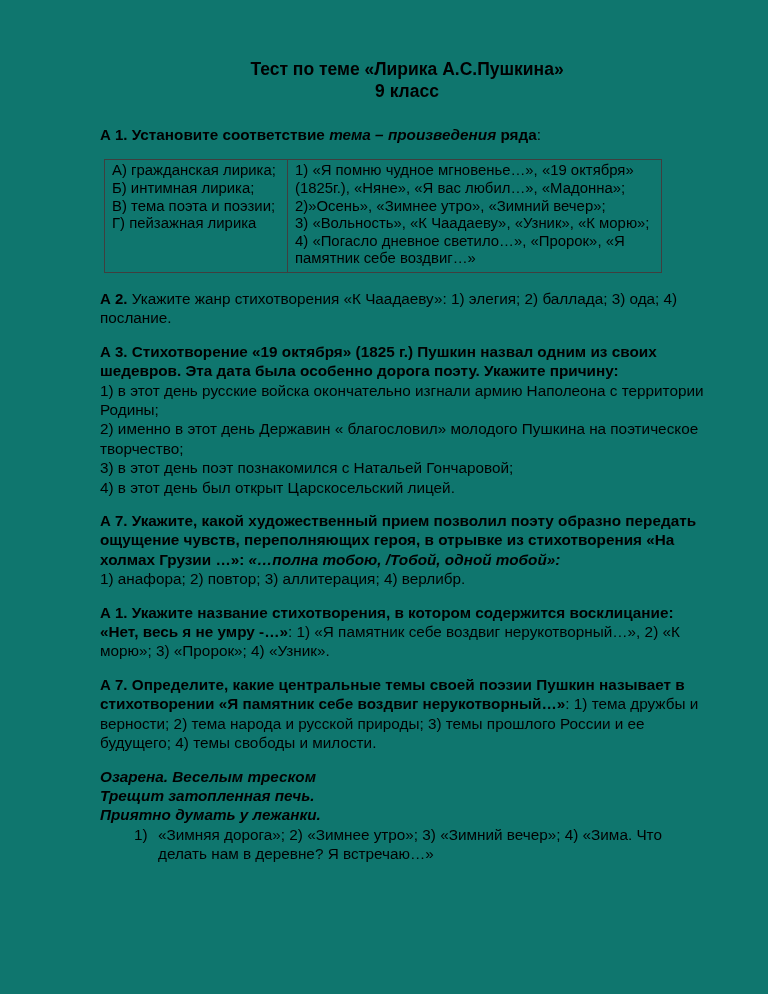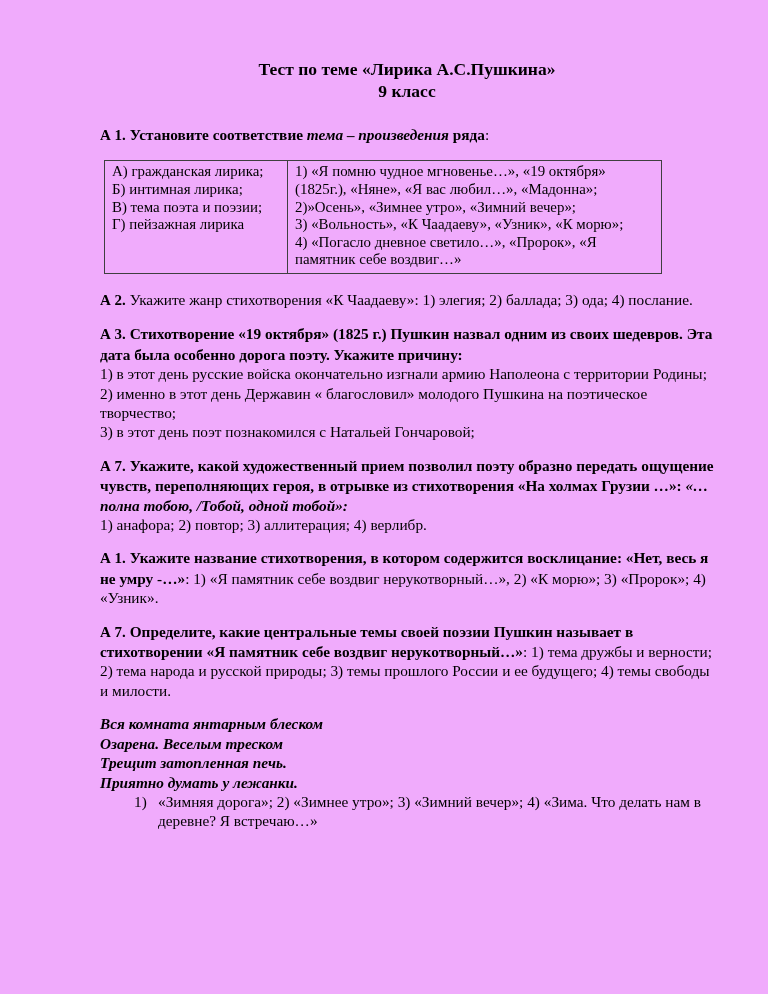--- a/index.html
+++ b/index.html
@@ -1,22 +1,22 @@
 <!DOCTYPE html>
 <html><head>
 <meta charset="utf-8">
 <style>
   html, body { margin:0; padding:0; background:#ffffff; }
   .page {
     position:relative;
     box-sizing:border-box;
     width:768px; height:994px;
-    background:#f0abfc;
+    background:#0f766e;
     padding:58px 54px 30px 100px;
-    font-family:Liberation Serif, serif;
+    font-family:Liberation Sans, sans-serif;
     font-size:15.3px;
     line-height:19.4px;
     color:#000000;
     overflow:hidden;
   }
   .title {
     text-align:center;
     font-weight:bold;
     font-size:17.5px;
     line-height:22px;
@@ -77,35 +77,35 @@
   </tbody>
     </table>
 
   <div class="q" style="margin-top:16px;"><span class="qlabel">А 2.</span> <span>Укажите жанр стихотворения «К Чаадаеву»: 1) элегия; 2) баллада; 3) ода; 4) послание.</span></div>
 
   <div class="q">
     <span class="qlabel">А 3.</span> <span class="b">Стихотворение «19 октября» (1825 г.) Пушкин назвал одним из своих шедевров. Эта дата была особенно дорога поэту. Укажите причину:</span>
     <div>1) в этот день русские войска окончательно изгнали армию Наполеона с территории Родины;</div>
     <div>2) именно в этот день Державин « благословил» молодого Пушкина на поэтическое творчество;</div>
     <div>3) в этот день поэт познакомился с Натальей Гончаровой;</div>
+    <div>4) в этот день был открыт Царскосельский лицей.</div>
   </div>
 
   <div class="q">
     <span class="qlabel">А 7.</span> <span class="b">Укажите, какой художественный прием позволил поэту образно передать ощущение чувств, переполняющих героя, в отрывке из стихотворения «На холмах Грузии …»:</span> <span class="bi">«…полна тобою, /Тобой, одной тобой»:</span>
     <div>1) анафора; 2) повтор; 3) аллитерация; 4) верлибр.</div>
   </div>
 
 
   <div class="q"><span class="qlabel">А 1.</span> <span class="b">Укажите название стихотворения, в котором содержится восклицание: «Нет, весь я не умру -…»</span><span>: 1) «Я памятник себе воздвиг нерукотворный…», 2) «К морю»; 3) «Пророк»; 4) «Узник».</span></div>
 
   <div class="q"><span class="qlabel">А 7.</span> <span class="b">Определите, какие центральные темы своей поэзии Пушкин называет в стихотворении  «Я памятник себе воздвиг нерукотворный…»</span><span>: 1) тема дружбы и верности; 2) тема народа и русской природы; 3) темы прошлого России и ее будущего; 4) темы свободы и милости.</span></div>
 
   <div class="q">
     <div class="verse">
-      <div>Вся комната янтарным блеском</div>
       <div>Озарена. Веселым треском</div>
       <div>Трещит затопленная печь.</div>
       <div>Приятно думать у лежанки.</div>
     </div>
     <div class="list-row">
       <span class="num">1)</span>
       <div class="list-text">«Зимняя дорога»; 2) «Зимнее утро»; 3) «Зимний вечер»; 4) «Зима. Что делать нам в деревне? Я встречаю…»</div>
     </div>
   </div>
 

